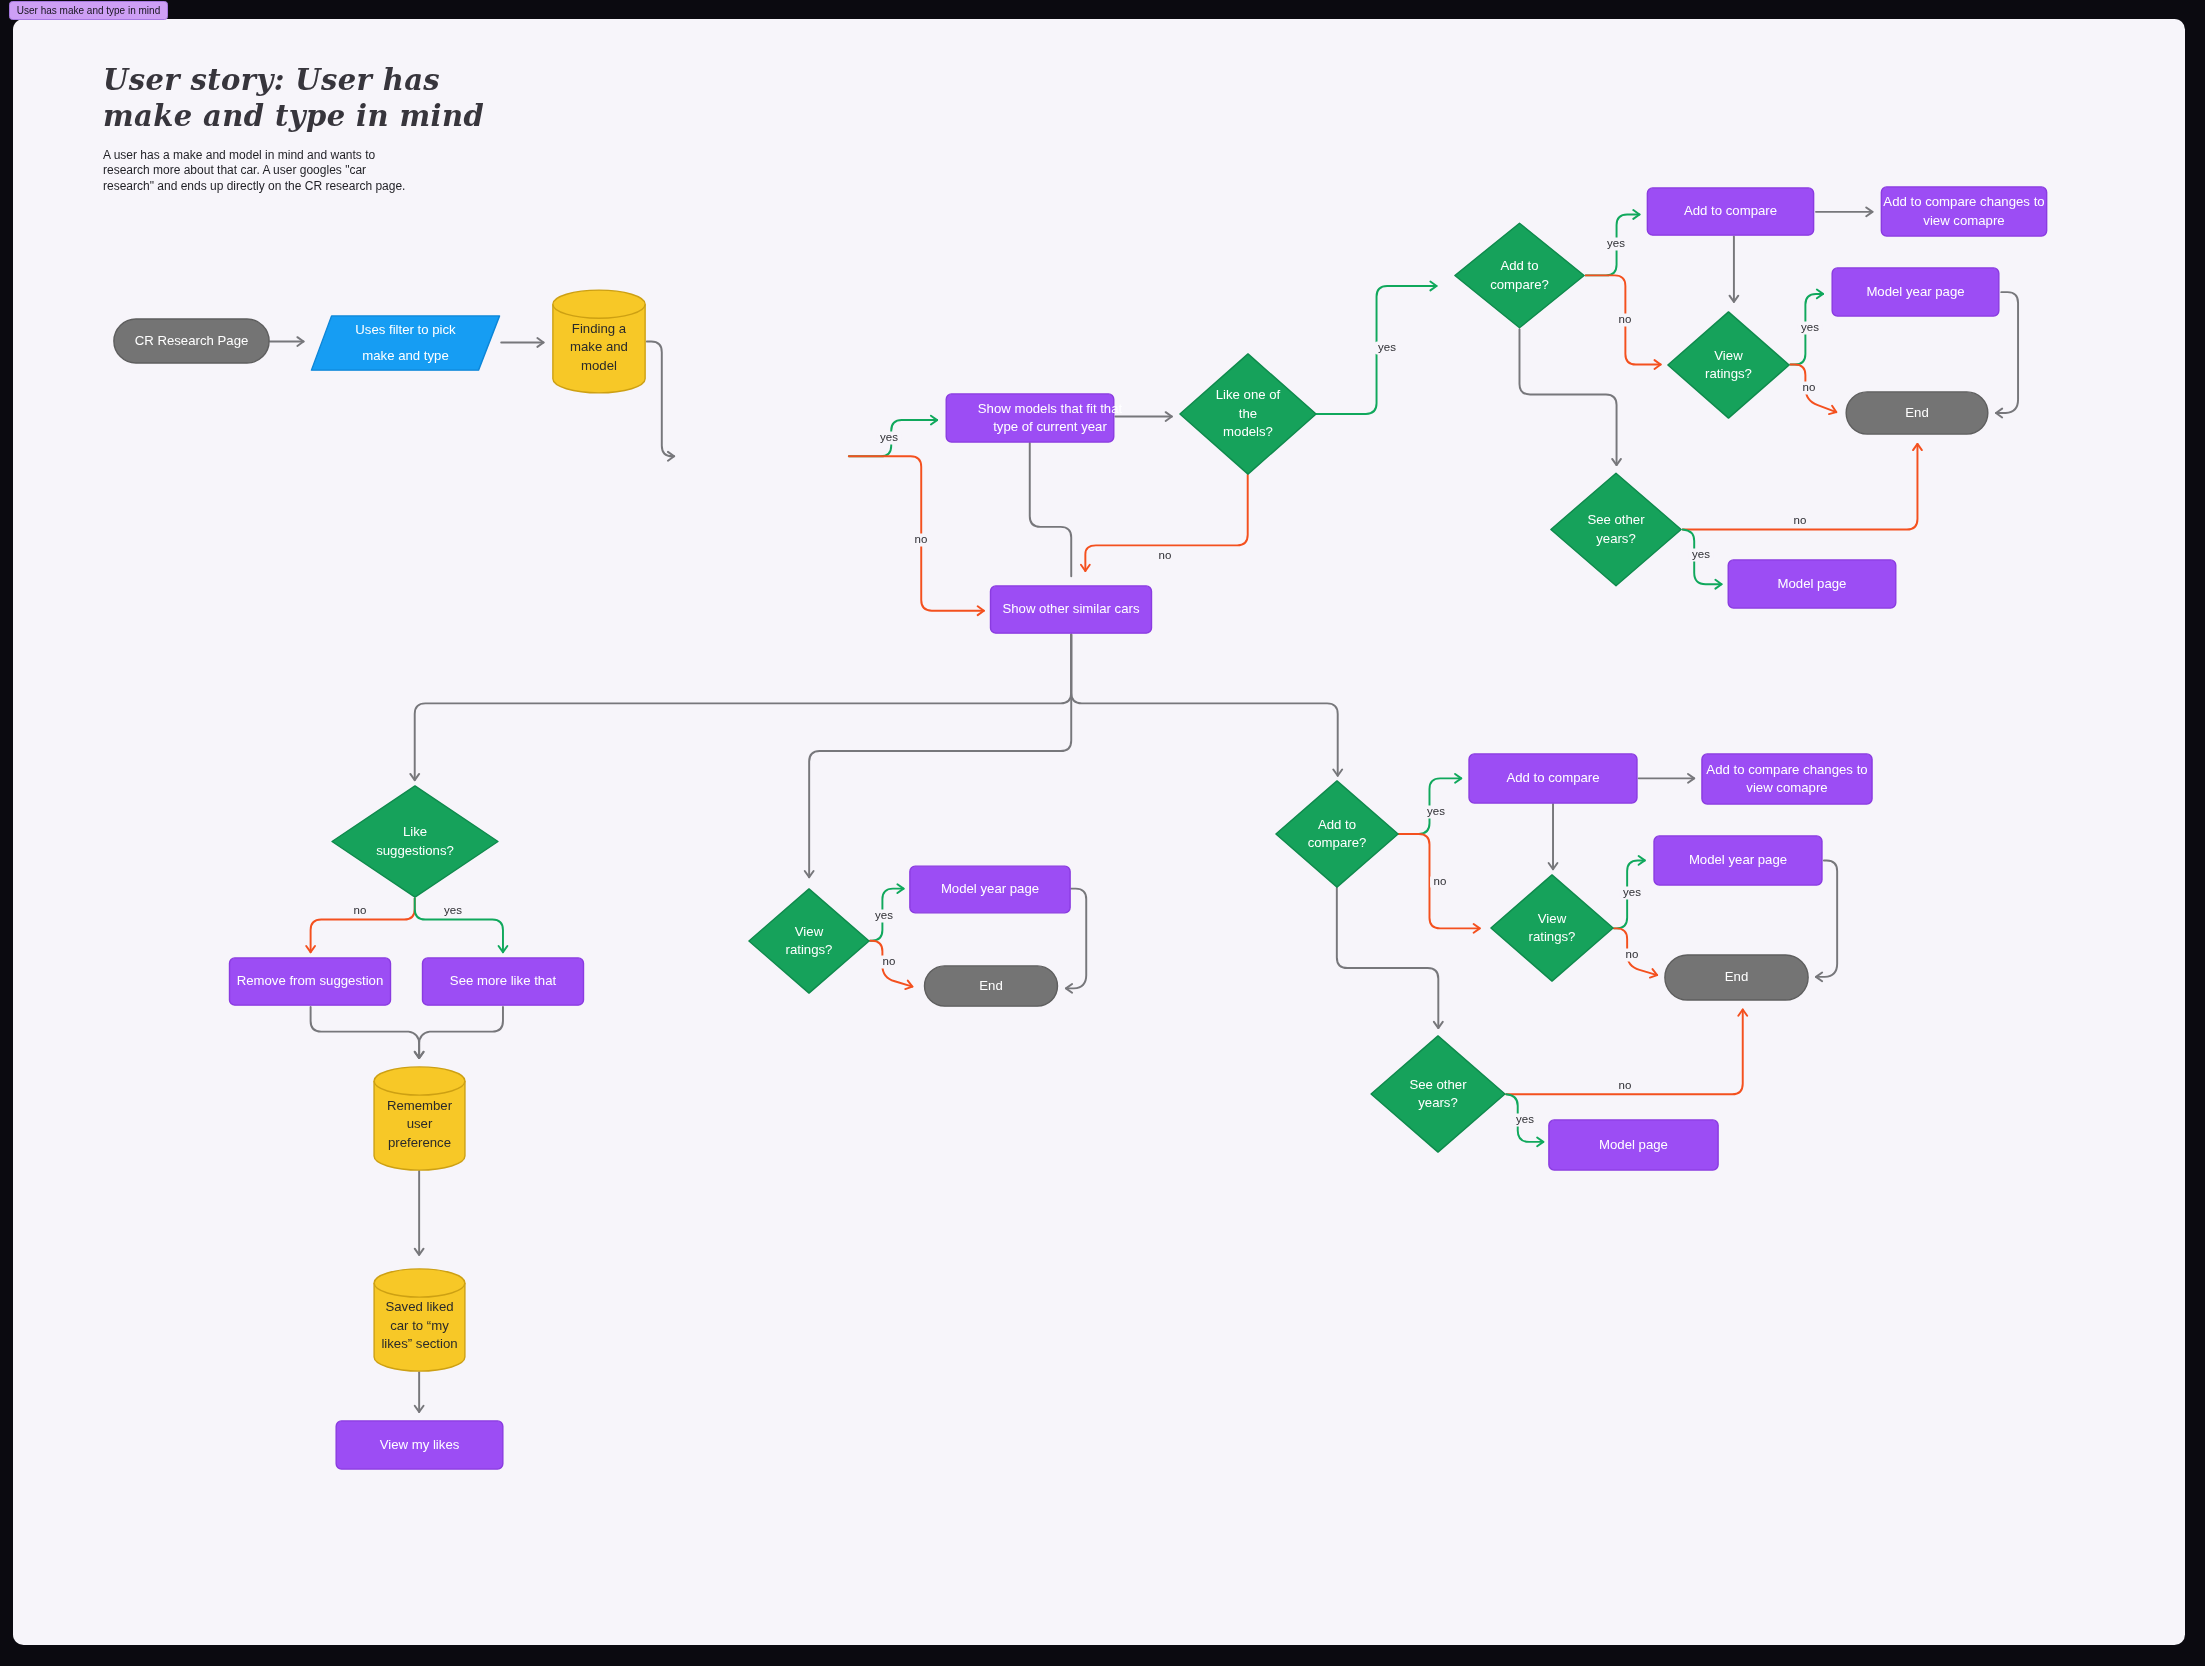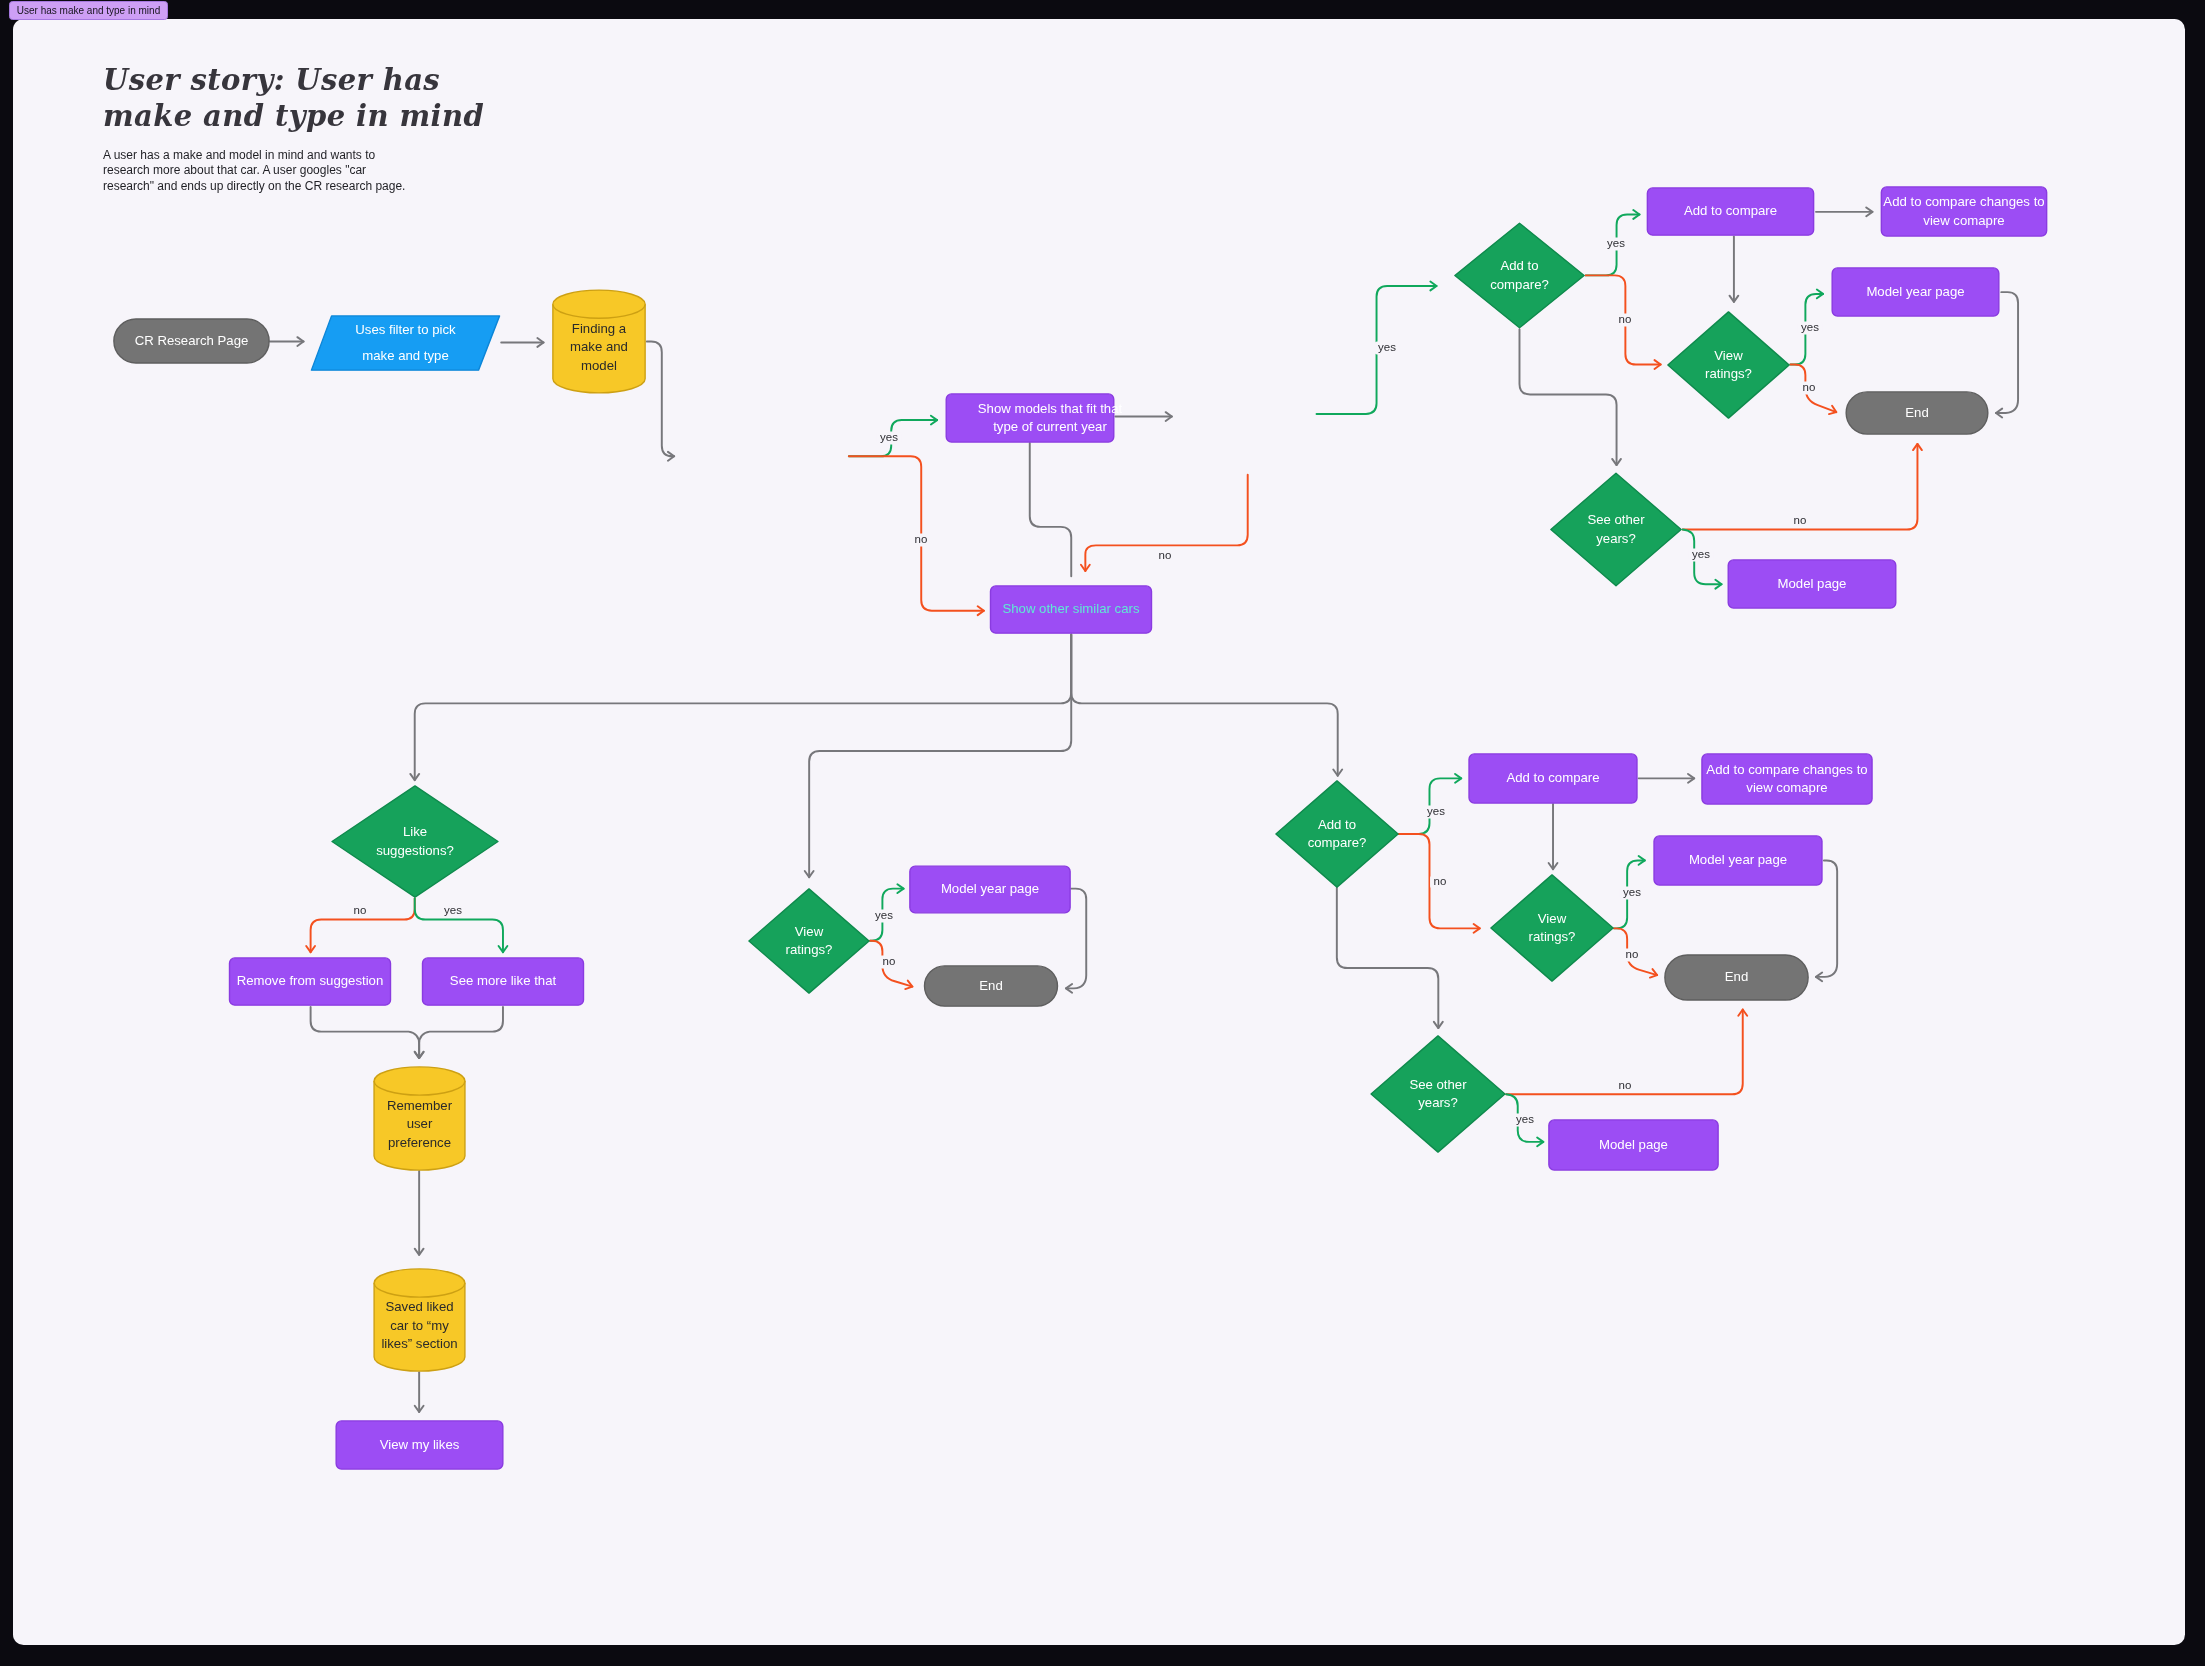--- a/index.html
+++ b/index.html
@@ -145,20 +145,30 @@
     </div>
     <div class="node" style="left: 945px; top: 393px; width: 170px; height: 50px; padding-left: 40px;">
       <svg width="170" height="50" viewBox="0 0 193 57">
         <rect x="1" y="1" width="191" height="55" rx="6" fill="#9C4DF4" stroke="#8A3BE0" stroke-width="1.6" stroke-linejoin="round"></rect>
       </svg>
       <div class="node-label" style="color: rgb(255, 255, 255);">
         <div>Show models that fit that</div>
         <div>type of current year</div>
       </div>
     </div>
+    <div class="node" style="left: 1179px; top: 353px; width: 138px; height: 122px;">
+      <svg width="138" height="122" viewBox="0 0 156 138">
+        <polygon points="78,1 155,69 78,137 1,69" fill="#16A25B" stroke="#0E8A4C" stroke-width="1.6" stroke-linejoin="round"></polygon>
+      </svg>
+      <div class="node-label" style="color: rgb(255, 255, 255);">
+        <div>Like one of</div>
+        <div>the</div>
+        <div>models?</div>
+      </div>
+    </div>
     <div class="node" style="left: 1454px; top: 222px; width: 131px; height: 107px;">
       <svg width="131" height="107" viewBox="0 0 149 121">
         <polygon points="74.5,1 148,60.5 74.5,120 1,60.5" fill="#16A25B" stroke="#0E8A4C" stroke-width="1.6" stroke-linejoin="round"></polygon>
       </svg>
       <div class="node-label" style="color: rgb(255, 255, 255);">
         <div>Add to</div>
         <div>compare?</div>
       </div>
     </div>
     <div class="node" style="left: 1646px; top: 187px; width: 169px; height: 49px;">
@@ -217,21 +227,21 @@
         <rect x="1" y="1" width="191" height="55" rx="6" fill="#9C4DF4" stroke="#8A3BE0" stroke-width="1.6" stroke-linejoin="round"></rect>
       </svg>
       <div class="node-label" style="color: rgb(255, 255, 255);">
         <div>Model page</div>
       </div>
     </div>
     <div class="node" style="left: 989px; top: 585px; width: 164px; height: 49px;">
       <svg width="164" height="49" viewBox="0 0 186 56">
         <rect x="1" y="1" width="184" height="54" rx="6" fill="#9C4DF4" stroke="#8A3BE0" stroke-width="1.6" stroke-linejoin="round"></rect>
       </svg>
-      <div class="node-label" style="color: #5eead4; text-align: right;">
+      <div class="node-label" style="color: #ffffff; text-align: right;">
         <div>Show other similar cars</div>
       </div>
     </div>
     <div class="node" style="left: 331px; top: 785px; width: 168px; height: 113px;">
       <svg width="168" height="113" viewBox="0 0 190 128">
         <polygon points="95,1 189,64 95,127 1,64" fill="#16A25B" stroke="#0E8A4C" stroke-width="1.6" stroke-linejoin="round"></polygon>
       </svg>
       <div class="node-label" style="color: rgb(255, 255, 255);">
         <div>Like</div>
         <div>suggestions?</div>

